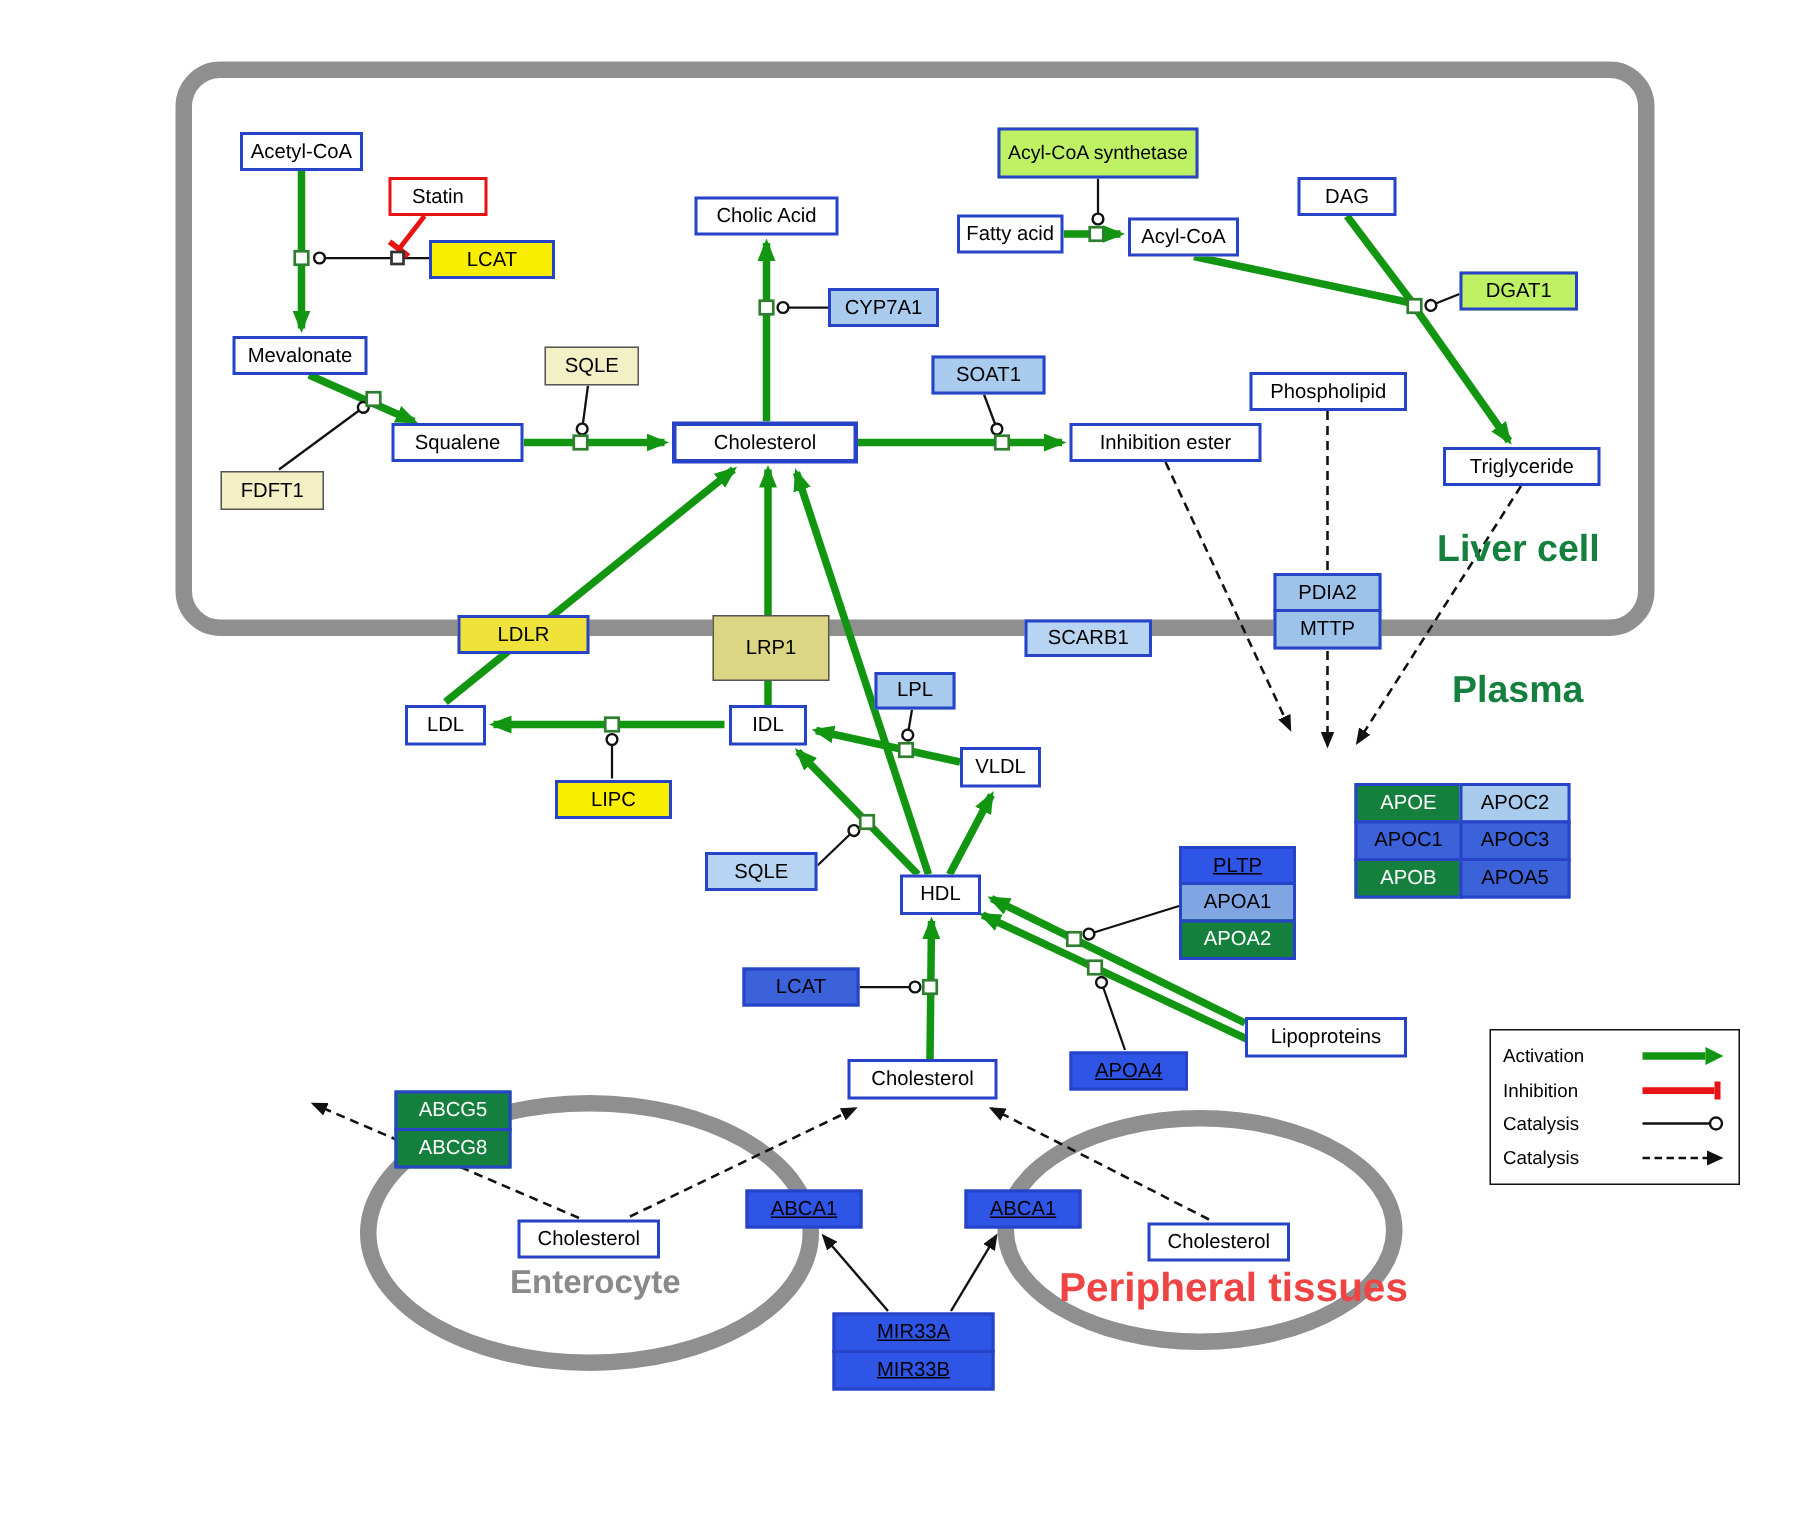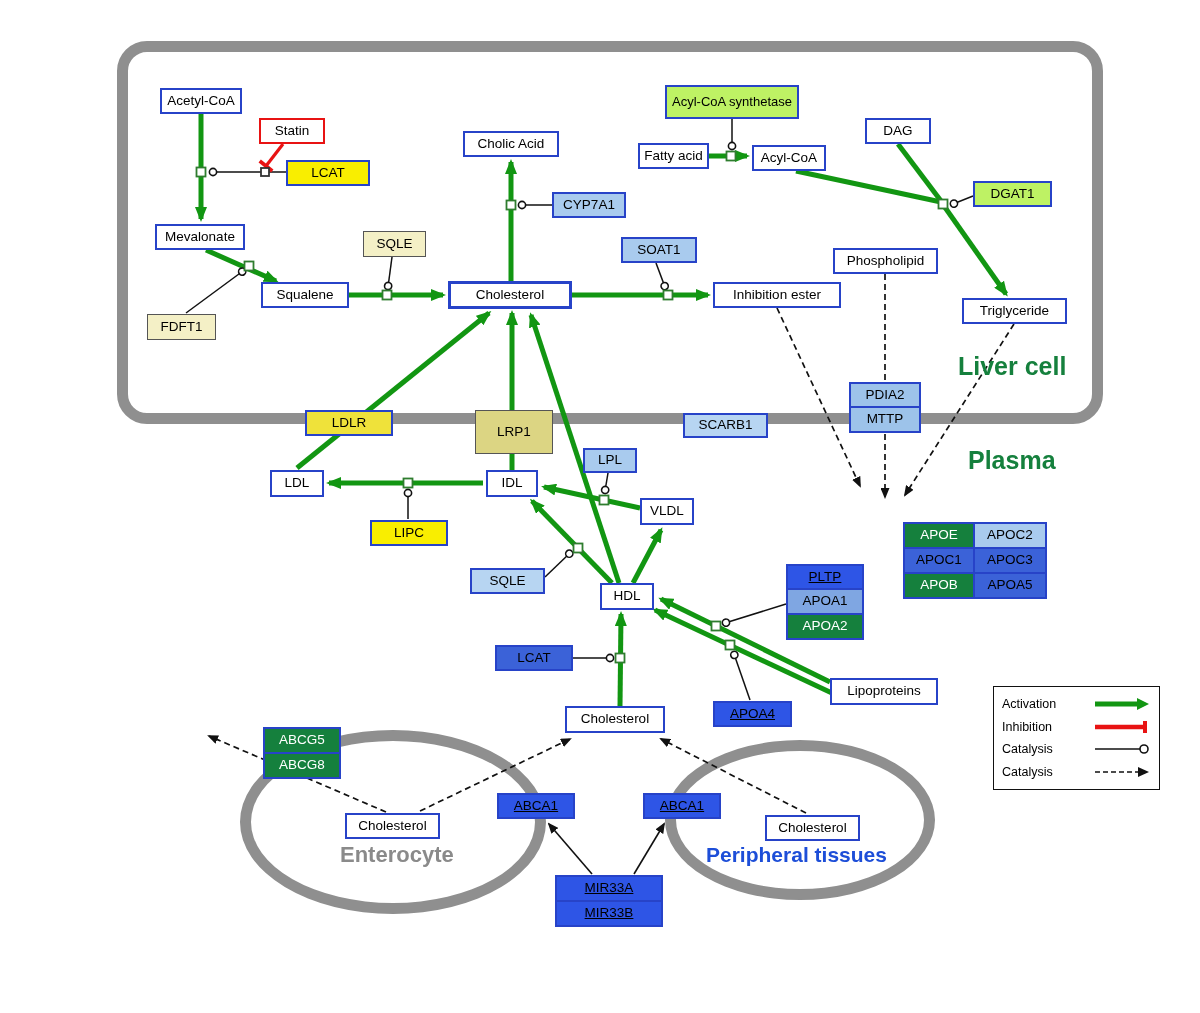--- a/index.html
+++ b/index.html
@@ -185,21 +185,21 @@
   <div class="node" style="left:345px;top:813px;width:95px;height:26px">Cholesterol</div>
   <div class="node bblue" style="left:497px;top:793px;width:78px;height:26px">ABCA1</div>
   <div class="node bblue" style="left:643px;top:793px;width:78px;height:26px">ABCA1</div>
   <div class="node" style="left:765px;top:815px;width:95px;height:26px">Cholesterol</div>
   <div class="node bblue" style="left:555px;top:875px;width:108px;height:27px">MIR33A</div>
   <div class="node bblue" style="left:555px;top:900px;width:108px;height:27px">MIR33B</div>
 
   <div class="comp-label" style="left:958px;top:352px;font-size:25px">Liver cell</div>
   <div class="comp-label" style="left:968px;top:446px;font-size:25px">Plasma</div>
   <div class="comp-label" style="left:340px;top:842px;font-size:22px;color:#8a8a8a">Enterocyte</div>
-  <div class="comp-label" style="left:706px;top:843px;font-size:21px;color:#1d4ed8">Peripheral tissues</div>
+  <div class="comp-label" style="left:706px;top:843px;font-size:27px;color:#ef4444">Peripheral tissues</div>
 
   <div id="legend">
     <div class="legend-row">
       <span class="legend-label">Activation</span>
       <svg width="58" height="14">
         <path d="M2,7 L44,7" stroke="#129612" stroke-width="5" fill="none"></path>
         <path d="M44,1 L56,7 L44,13 Z" fill="#129612"></path>
       </svg>
     </div>
     <div class="legend-row">

